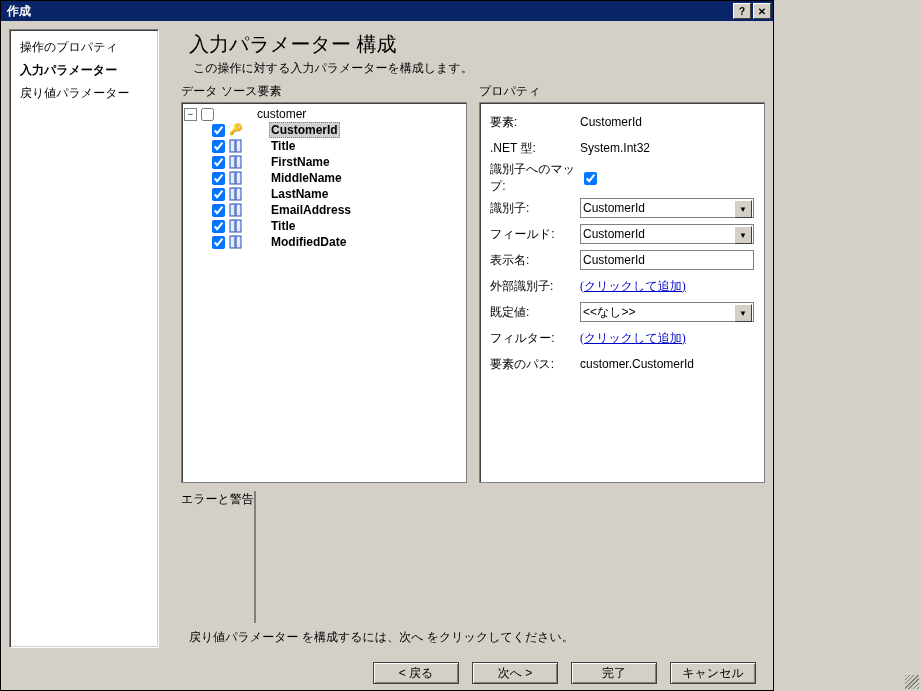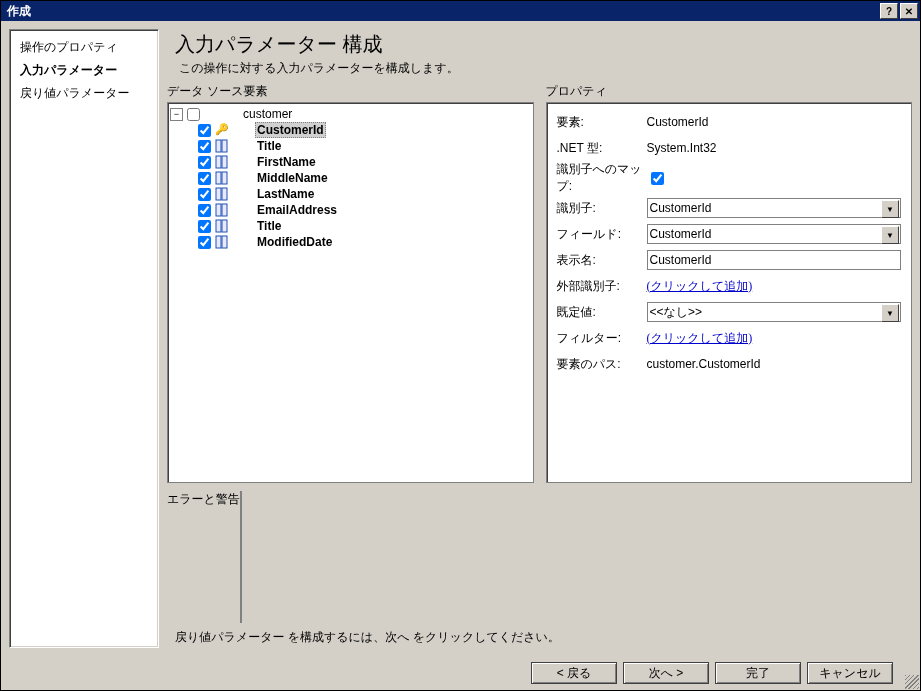--- a/index.html
+++ b/index.html
@@ -1,20 +1,20 @@
 <!DOCTYPE html>
 <html><head>
 <meta charset="utf-8">
 <style>
 html,body{margin:0;padding:0;font-family:"MS UI Gothic","Meiryo",Tahoma,sans-serif;font-size:12px;background:#d4d0c8;color:#000;overflow:hidden;}
-.window{width:921px;height:691px;box-sizing:border-box;border:1px solid #000;display:flex;flex-direction:column;background:#d4d0c8;}
+.window{width:774px;height:691px;box-sizing:border-box;border:1px solid #000;display:flex;flex-direction:column;background:#d4d0c8;}
 .titlebar{background:#0a246a;color:#fff;height:20px;display:flex;align-items:center;padding:0 2px;}
 .titlebar .title{flex:1;font-weight:bold;padding-left:4px;}
 .titlebar .sysbtn{width:16px;height:14px;background:#d4d0c8;border:1px solid #fff;border-right-color:#404040;border-bottom-color:#404040;margin-left:2px;display:flex;align-items:center;justify-content:center;color:#000;font-size:10px;font-family:Arial;font-weight:bold;}
-.body-area{flex:1;display:flex;padding:8px;gap:8px;min-height:0;}
+.body-area{flex:1;display:flex;padding:8px;gap:22px;min-height:0;}
 .sidebar{width:150px;background:#fff;border:1px solid #808080;border-right-color:#fff;border-bottom-color:#fff;box-shadow:inset 1px 1px 0 #404040,inset -1px -1px 0 #d4d0c8;padding:6px 4px;box-sizing:border-box;}
 .sidebar-item{padding:3px 6px;cursor:pointer;}
 .sidebar-item.active{font-weight:bold;}
 .main{flex:1;display:flex;flex-direction:column;min-width:0;}
 .page-title{font-size:20px;margin:2px 0 2px 8px;}
 .page-desc{margin:0 0 6px 12px;}
 .cols{display:flex;gap:12px;flex:1;min-height:0;}
 .group{display:flex;flex-direction:column;flex:1;min-width:0;}
 .group-label{margin-bottom:2px;}
 .white-panel{flex:1;background:#fff;border:1px solid #808080;box-shadow:inset 1px 1px 0 #404040;box-sizing:border-box;overflow:auto;}
@@ -32,21 +32,21 @@
 .prop-row{display:flex;align-items:center;min-height:26px;}
 .prop-label{width:90px;}
 .prop-val{flex:1;}
 .combo,.txt{width:100%;box-sizing:border-box;height:20px;border:1px solid #808080;background:#fff;padding:0 2px;font-family:inherit;font-size:12px;}
 .combo{display:flex;align-items:center;position:relative;}
 .combo .arrow{position:absolute;right:1px;top:1px;width:16px;height:16px;background:#d4d0c8;border:1px solid #fff;border-right-color:#404040;border-bottom-color:#404040;display:flex;align-items:center;justify-content:center;font-size:8px;}
 .linkish{color:#0000cc;text-decoration:underline;cursor:pointer;font-family:Liberation Serif, serif;}
 .errors-area{margin-top:8px;display:flex;flex-direction:row;}
 .errors-panel{height:130px;background:#fff;border:1px solid #808080;box-shadow:inset 1px 1px 0 #404040;}
 .hint{margin:6px 0 2px 8px;}
-.footer{display:flex;justify-content:flex-end;padding:6px 27px;gap:6px;}
+.footer{display:flex;justify-content:flex-end;padding:6px 17px;gap:13px;}
 .btn{min-width:86px;height:22px;background:#d4d0c8;border:1px solid #404040;box-shadow:inset 1px 1px 0 #fff,inset -1px -1px 0 #808080;font-family:inherit;font-size:12px;cursor:pointer;}
 .resize-grip{position:absolute;right:2px;bottom:2px;width:14px;height:14px;background:repeating-linear-gradient(135deg,#808080 0 1px,transparent 1px 3px);}
 </style>
 </head>
 <body>
 
 <div class="window">
   <div class="titlebar">
     <span class="title">作成</span>
     <span class="sysbtn">?</span>

